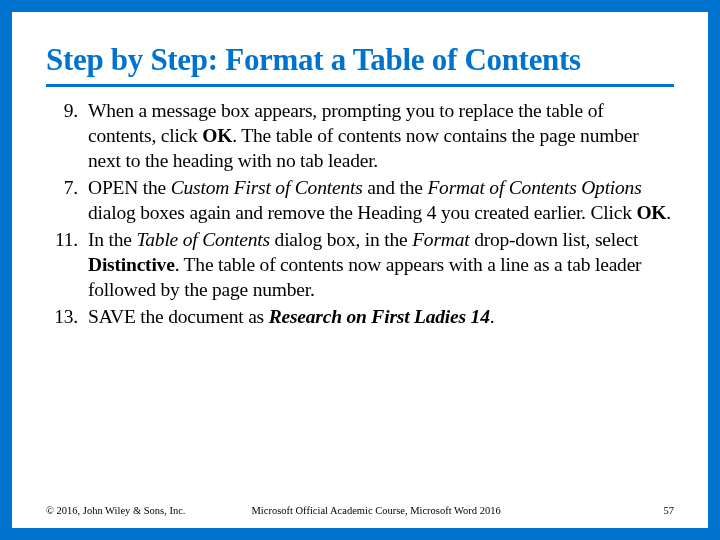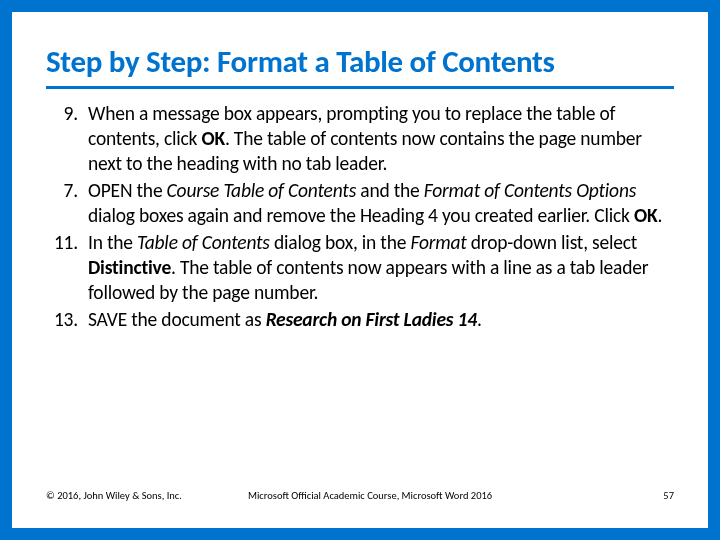--- a/index.html
+++ b/index.html
@@ -1,15 +1,15 @@
 <!DOCTYPE html>
 <html><head>
 <meta charset="utf-8">
 <style>
-  * { box-sizing: border-box; margin: 0; padding: 0; }
+  * { box-sizing: border-box; margin: 0; padding: 0; font-family: Liberation Serif, serif; }
   html, body { width: 720px; height: 540px; }
   body {
     font-family: "Segoe UI", "Calibri", Arial, sans-serif;
     background: #fff;
   }
   .slide {
     width: 720px;
     height: 540px;
     border: 12px solid #0073cf;
     background: #fff;
@@ -40,21 +40,21 @@
     text-align: right;
     padding-right: 10px;
   }
   .step-text {
     flex: 1;
   }
   .footer {
     position: absolute;
     left: 34px;
     right: 34px;
-    bottom: 26px;
+    bottom: 12px;
     font-size: 10.5px;
     color: #000;
     display: flex;
     align-items: baseline;
   }
   .footer-left { flex: 0 0 auto; }
   .footer-center { flex: 1; text-align: left; padding-left: 66px; }
   .footer-right { flex: 0 0 auto; }
 </style>
 </head>
@@ -63,21 +63,21 @@
 <div class="slide">
   <div class="title">Step by Step: Format a Table of Contents</div>
 
   <div class="steps">
     <div class="step">
       <div class="step-num">9.</div>
       <div class="step-text">When a message box appears, prompting you to replace the table of contents, click <b>OK</b>. The table of contents now contains the page number next to the heading with no tab leader.</div>
     </div>
     <div class="step">
       <div class="step-num">7.</div>
-      <div class="step-text">OPEN the <i>Course Table of Contents</i> and the <i>Format of Contents Options</i> dialog boxes again and remove the Heading 4 you created earlier. Click <b>OK</b>.</div>
+      <div class="step-text">OPEN the <i>Custom First of Contents</i> and the <i>Format of Contents Options</i> dialog boxes again and remove the Heading 4 you created earlier. Click <b>OK</b>.</div>
     </div>
     <div class="step">
       <div class="step-num">11.</div>
       <div class="step-text">In the <i>Table of Contents</i> dialog box, in the <i>Format</i> drop-down list, select <b>Distinctive</b>. The table of contents now appears with a line as a tab leader followed by the page number.</div>
     </div>
     <div class="step">
       <div class="step-num">13.</div>
       <div class="step-text">SAVE the document as <b><i>Research on First Ladies 14</i></b>.</div>
     </div>
   </div>

